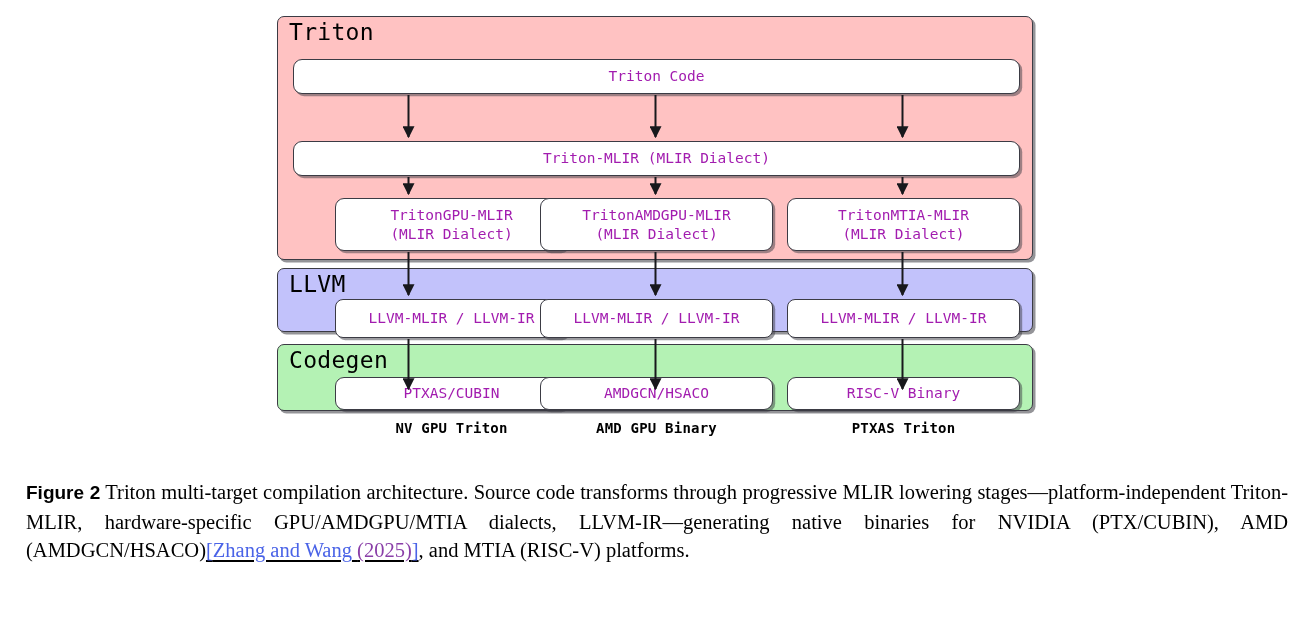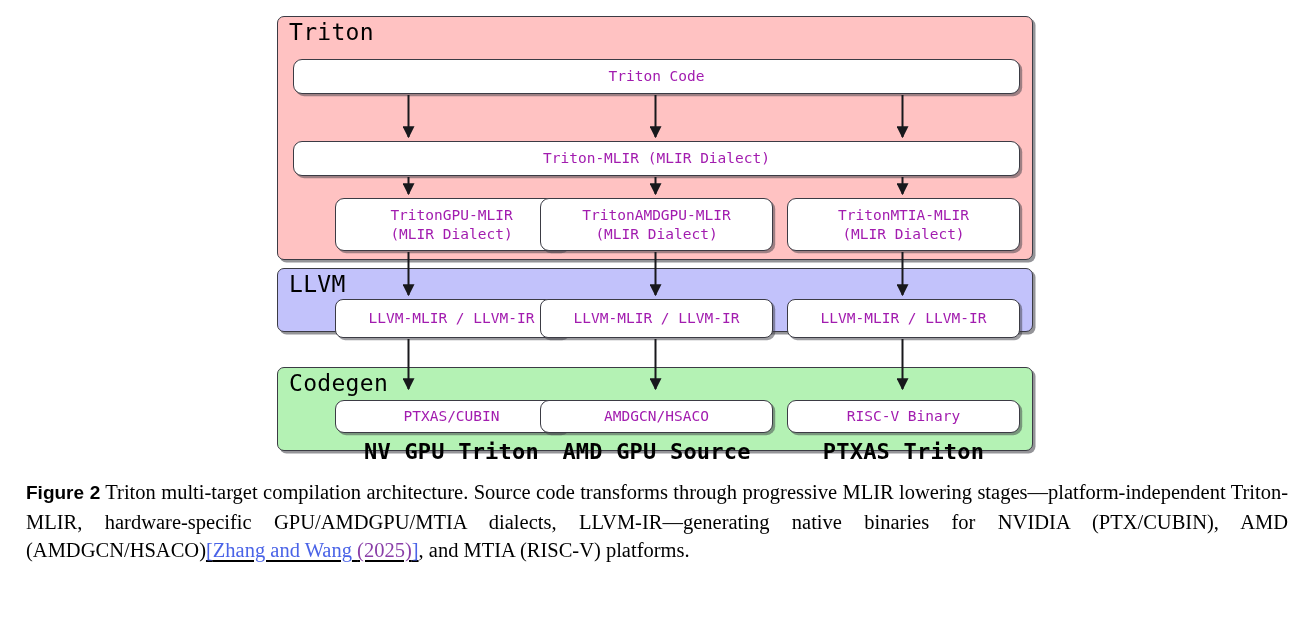--- a/index.html
+++ b/index.html
@@ -35,21 +35,21 @@
     left: 0;
     width: 756px;
     border: 1.6px solid #3b3b44;
     border-radius: 7px;
     box-shadow: 2.5px 2.5px 0 rgba(60,60,68,0.55);
     box-sizing: border-box;
     overflow: visible;
   }
   .band-triton  { top: 0px;   height: 244px; background: #ffc2c2; }
   .band-llvm    { top: 252px; height: 64px;  background: #c2c2fb; }
-  .band-codegen { top: 351px; height: 84px;  background: #b4f2b4; }
+  .band-codegen { top: 328px; height: 67px;  background: #b4f2b4; }
 
   .band-title {
     position: absolute;
     left: 11px;
     top: 4px;
     font-family: "DejaVu Sans Mono", monospace;
     font-size: 23px;
     line-height: 23px;
     color: #000;
     letter-spacing: 0.3px;
@@ -91,21 +91,21 @@
 
   .footer-label {
     position: absolute;
     top: 72px;
     height: 22px;
     display: flex;
     align-items: center;
     justify-content: center;
     font-family: "DejaVu Sans Mono", monospace;
     font-weight: bold;
-    font-size: 22px;
+    font-size: 14px;
     color: #000;
     letter-spacing: 0.2px;
   }
 
   
   .arrows {
     position: absolute;
     left: 0; top: 0;
     width: 760px;
     height: 438px;
@@ -165,21 +165,21 @@
     </div>
 
     <div class="band band-codegen">
       <div class="band-title">Codegen</div>
 
       <div class="node col-0 row-codegen">PTXAS/CUBIN</div>
       <div class="node col-2 row-codegen">RISC-V Binary</div>
       <div class="node col-1 row-codegen">AMDGCN/HSACO</div>
 
       <div class="footer-label col-0">NV GPU Triton</div>
-      <div class="footer-label col-1">AMD GPU Source</div>
+      <div class="footer-label col-1">AMD GPU Binary</div>
       <div class="footer-label col-2">PTXAS Triton</div>
     </div>
 
     <svg class="arrows" viewBox="0 0 760 438">
       <defs>
         <marker id="ah" viewBox="0 0 10 10" refX="9" refY="5" markerWidth="6" markerHeight="6" orient="auto-start-reverse">
           <path d="M 0 0 L 10 5 L 0 10 z" fill="#18181c"></path>
         </marker>
       </defs>
       <g stroke="#18181c" stroke-width="2" fill="none" marker-end="url(#ah)">

